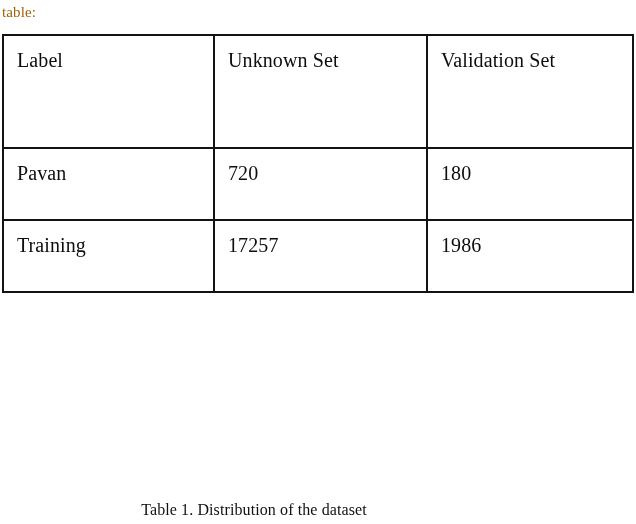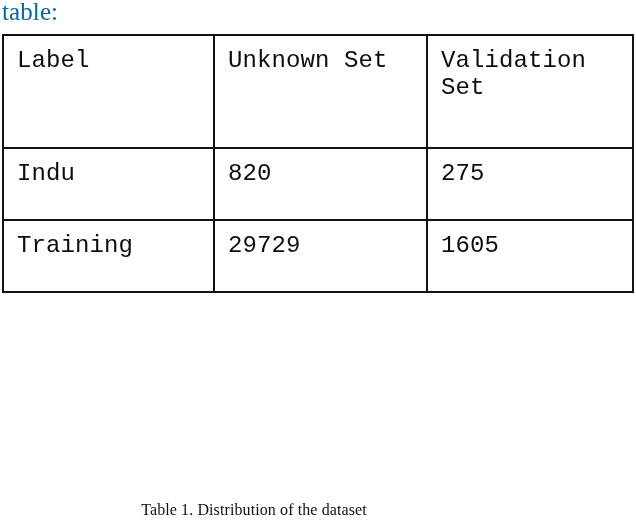--- a/index.html
+++ b/index.html
@@ -14,23 +14,23 @@
     font-family: "Liberation Serif", "DejaVu Serif", serif;
     color: #000000;
     position: relative;
   }
 
   
   .lead-in {
     position: absolute;
     left: 2px;
     top: -1px;
-    font-size: 25px;
+    font-size: 15px;
     line-height: 26px;
-    color: #0369a1;
+    color: #a16207;
     letter-spacing: 0.1px;
   }
 
   
   .table-wrap {
     position: absolute;
     left: 2px;
     top: 34px;
     width: 630px;
   }
@@ -39,24 +39,24 @@
     width: 630px;
     border-collapse: collapse;
     table-layout: fixed;
     background: #ffffff;
   }
 
   table.dataset-table td {
     border: 2px solid #131313;
     vertical-align: top;
     padding: 11px 0 0 13px;
-    font-size: 24px;
+    font-size: 20px;
     line-height: 27px;
     color: #0d0d0d;
-    font-family: Liberation Mono, monospace;
+    font-family: Liberation Serif, serif;
     letter-spacing: 0.1px;
   }
 
   
   col.c1 { width: 211px; }
   col.c2 { width: 213px; }
   col.c3 { width: 206px; }
 
   tr.header-row td { height: 100px; }
   tr.data-row td   { height: 59px; }
@@ -97,42 +97,42 @@
         </td>
         <td>
           <span class="cell-text">Unknown Set</span>
         </td>
         <td>
           <span class="cell-text">Validation Set</span>
         </td>
       </tr>
 
 
+      <tr class="data-row">
+        <td>
+          <span class="cell-text">Pavan</span>
+        </td>
+        <td>
+          <span class="cell-text">720</span>
+        </td>
+        <td>
+          <span class="cell-text">180</span>
+        </td>
+      </tr>
 
 
-      <tr class="data-row">
-        <td>
-          <span class="cell-text">Indu</span>
-        </td>
-        <td>
-          <span class="cell-text">820</span>
-        </td>
-        <td>
-          <span class="cell-text">275</span>
-        </td>
-      </tr>
 
       <tr class="data-row">
         <td>
           <span class="cell-text">Training</span>
         </td>
         <td>
-          <span class="cell-text">29729</span>
+          <span class="cell-text">17257</span>
         </td>
         <td>
-          <span class="cell-text">1605</span>
+          <span class="cell-text">1986</span>
         </td>
       </tr>
     </tbody>
   </table>
 </div>
 
 <div class="table-caption">Table 1. Distribution of the dataset</div>
 
 </body></html>

